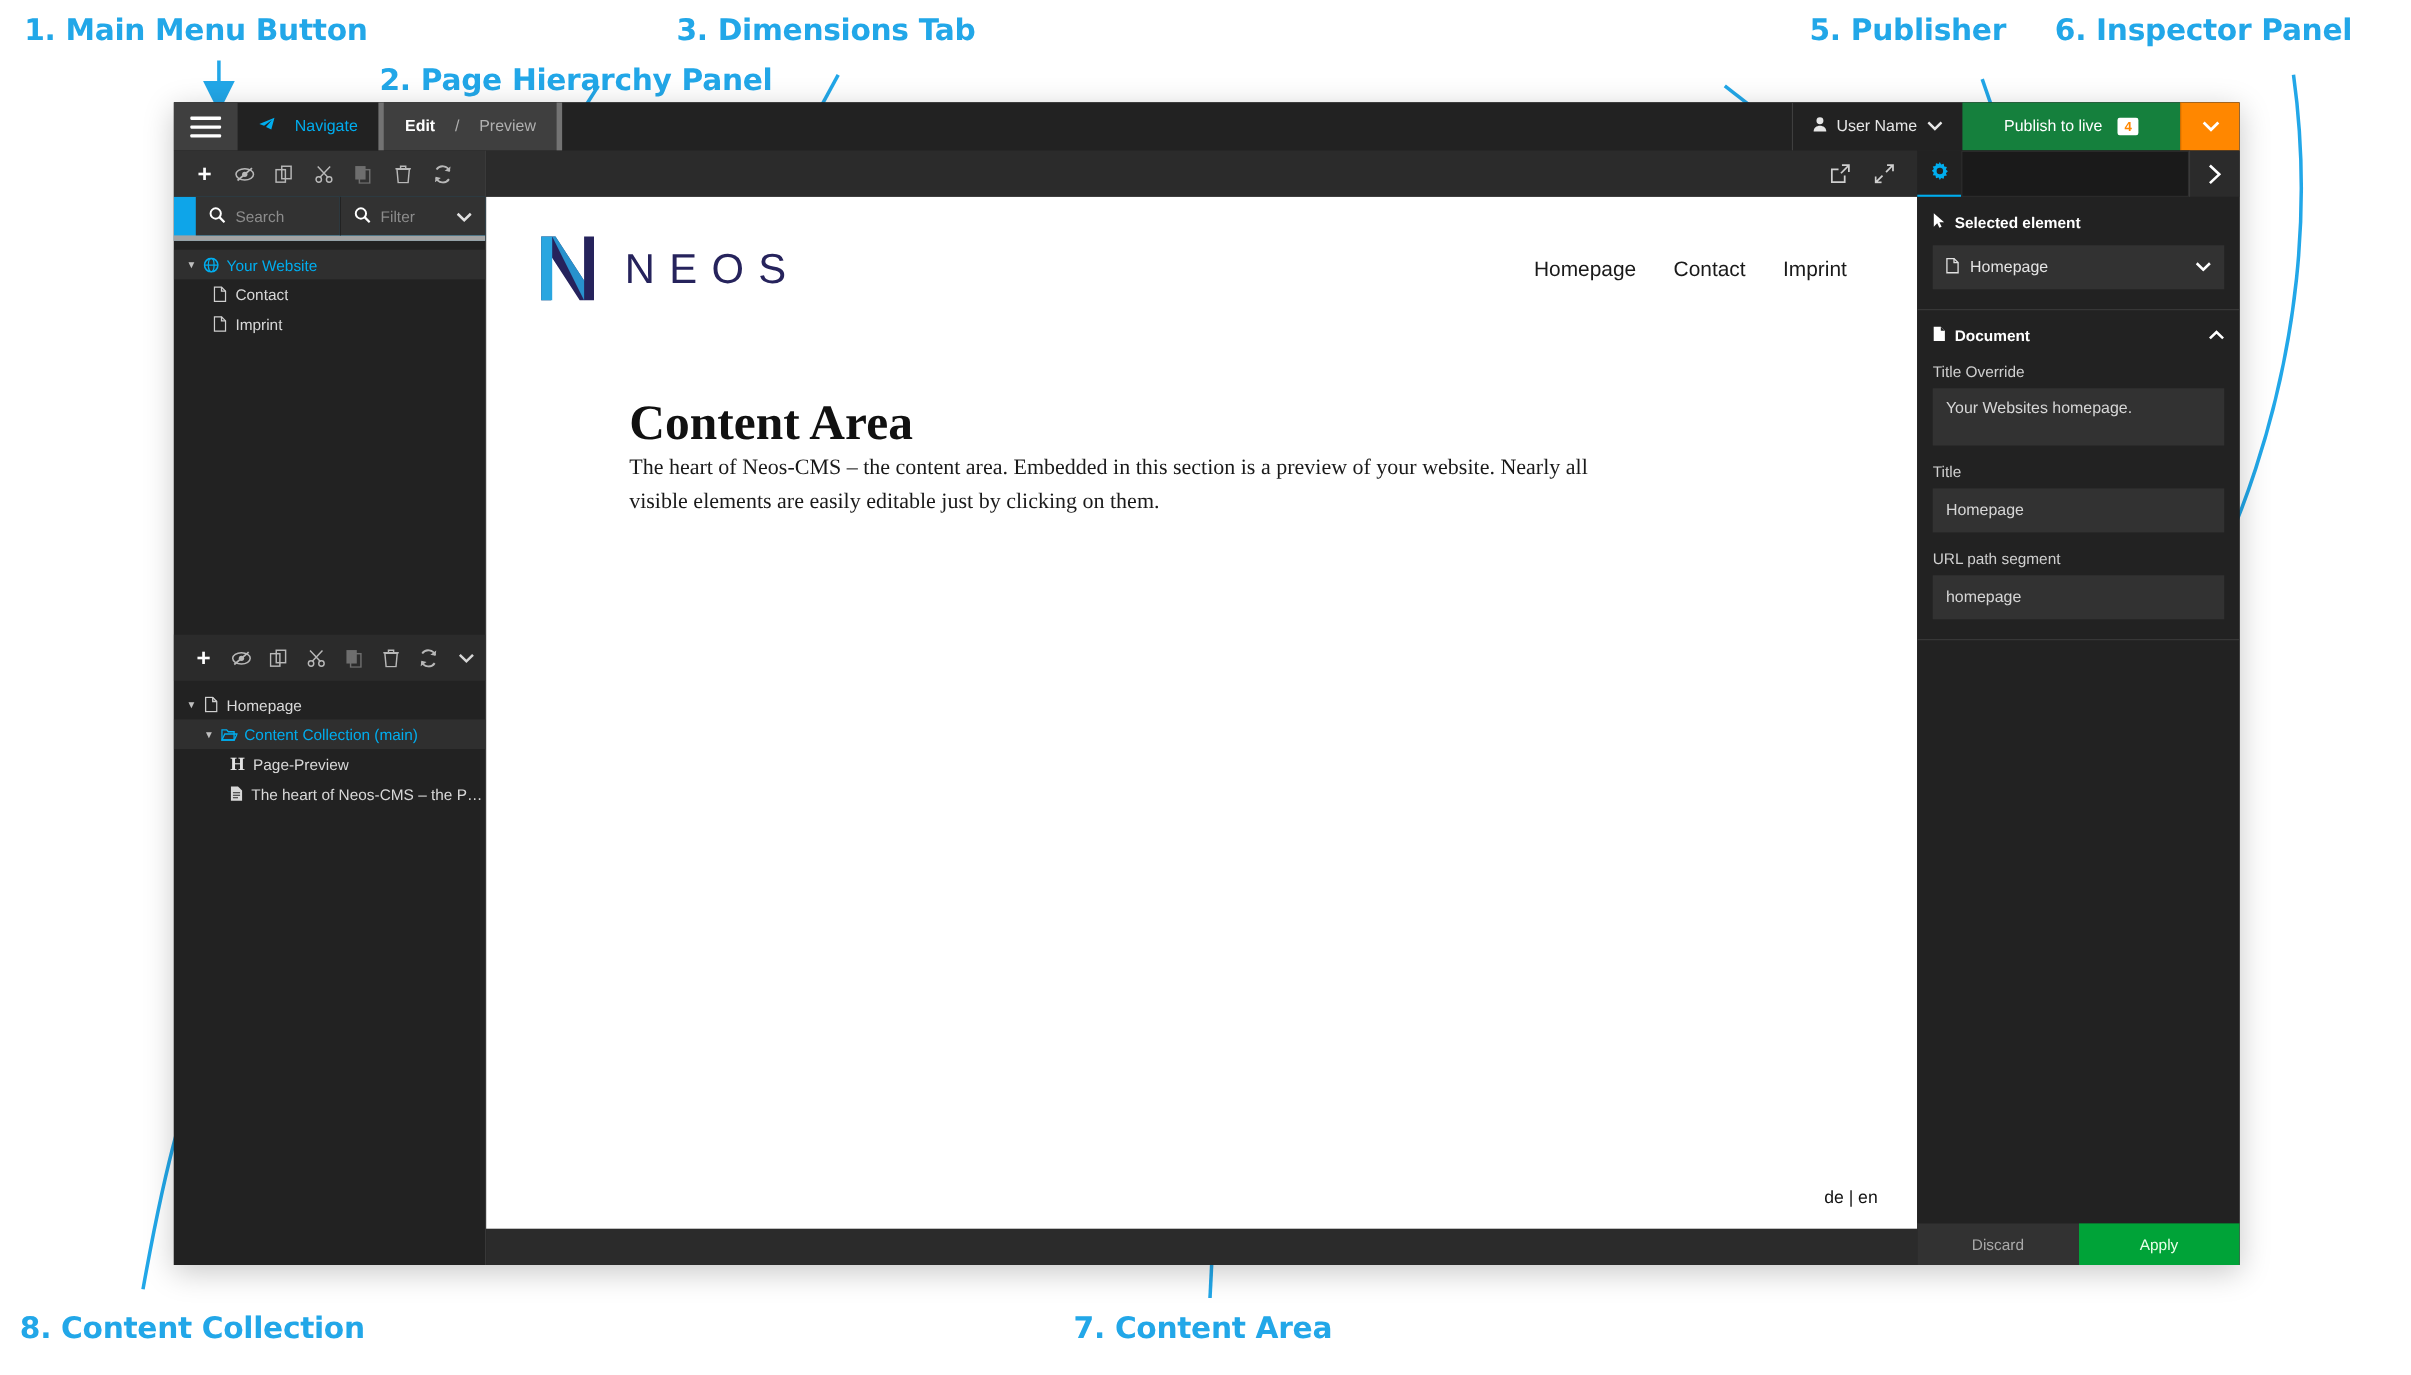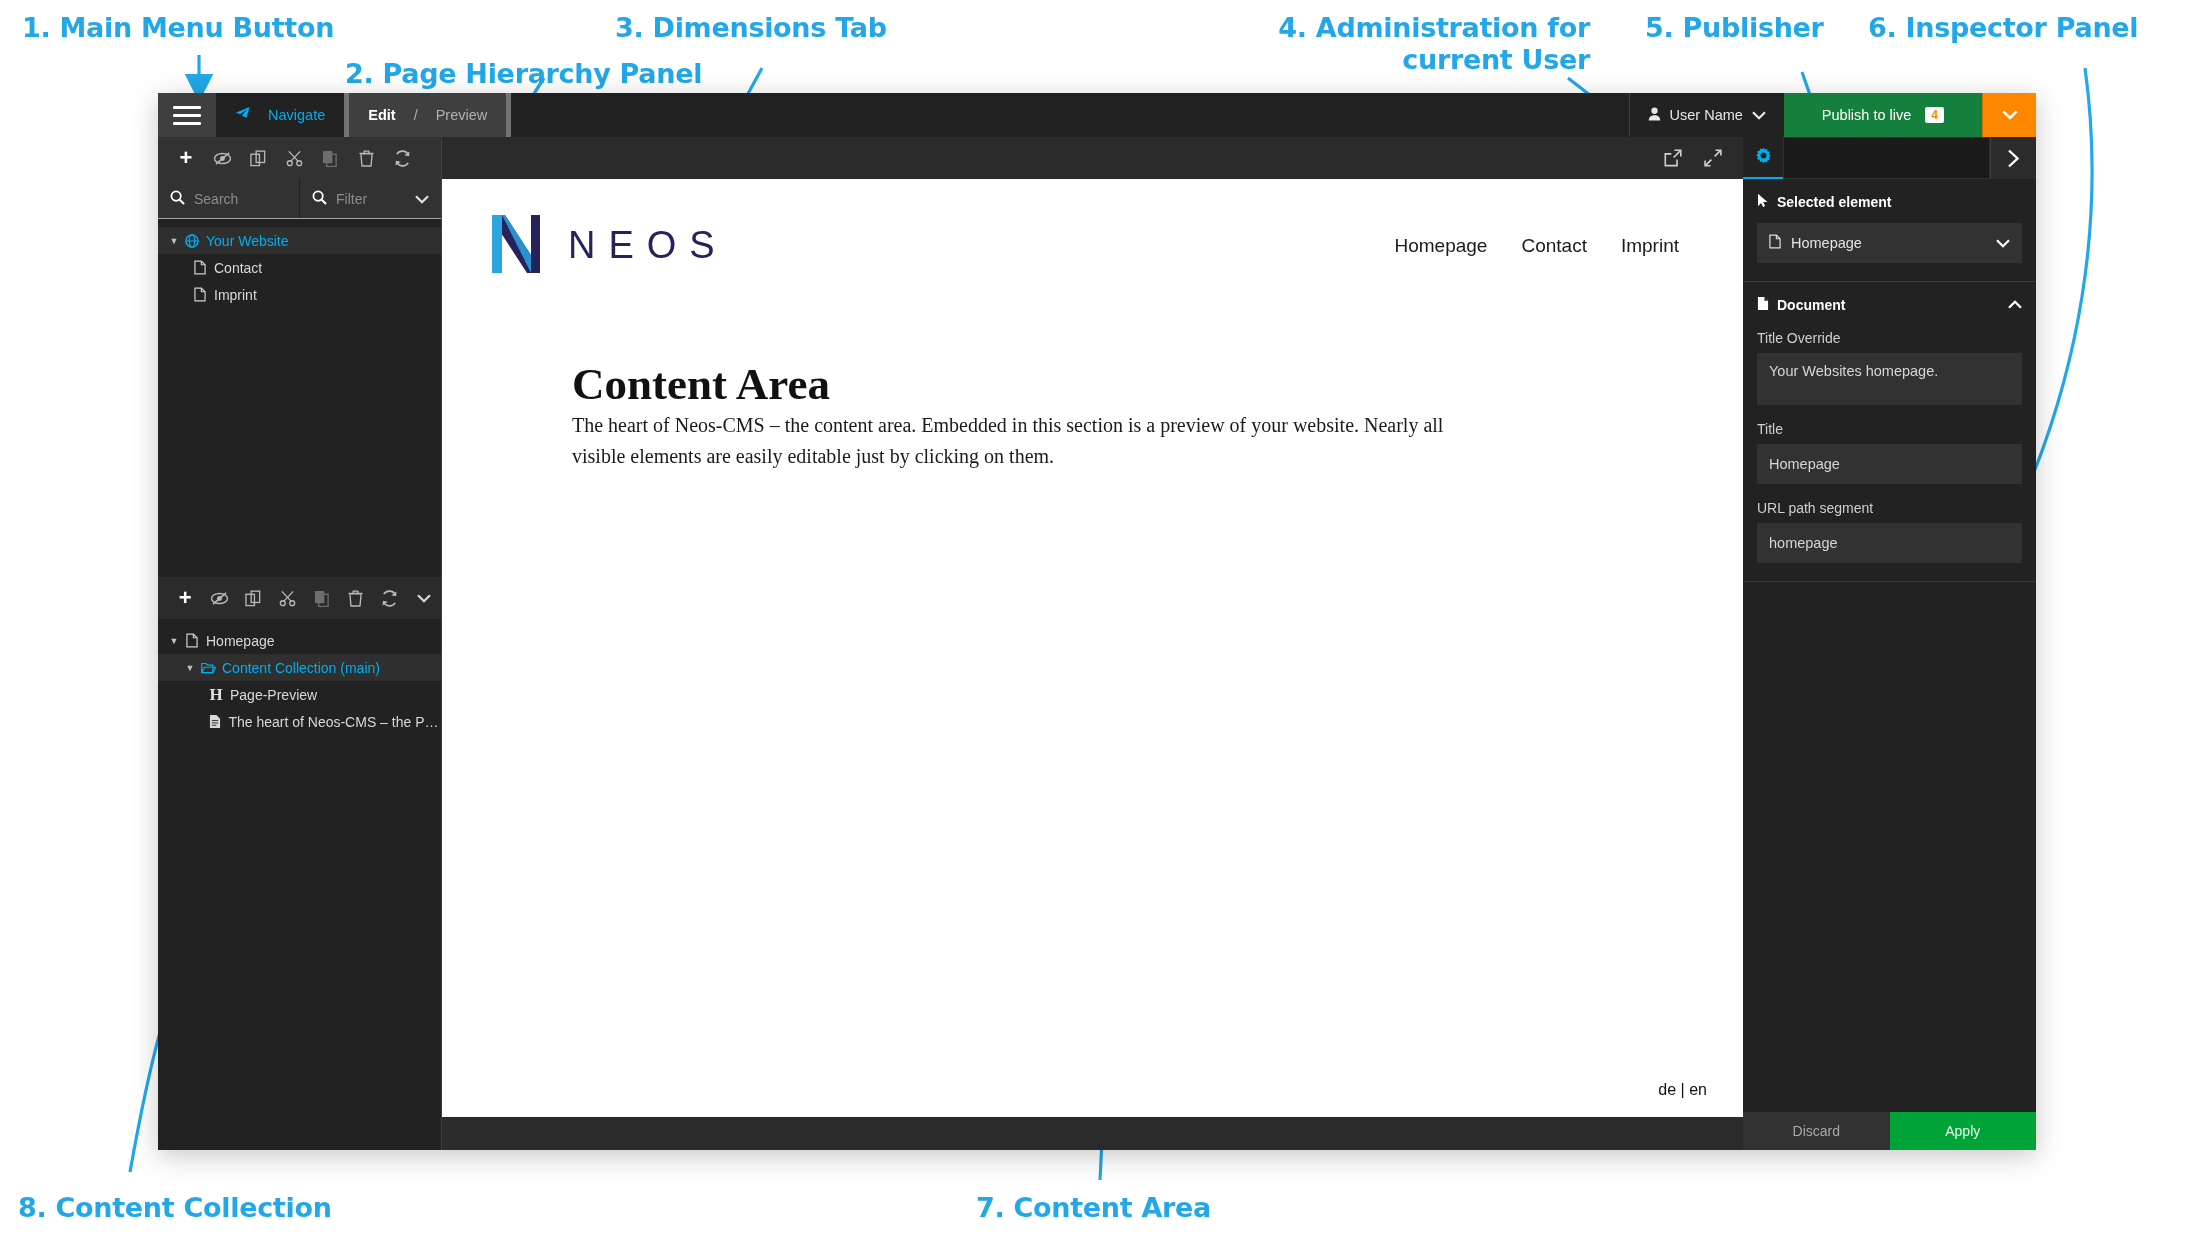--- a/index.html
+++ b/index.html
@@ -87,21 +87,21 @@
     height:42px; background:#323232; display:flex; align-items:center;
     padding-left:10px; gap:0px;
   }
   .tree-toolbar.dark { background:#2b2b2b; }
   .tb-icon {
     width:36px; height:34px; display:flex; align-items:center; justify-content:center;
     color:#b8b8b8; cursor:pointer;
   }
   .tb-icon.plus { color:#fff; font-size:22px; font-weight:bold; }
   .tb-icon.dim { color:#6e6e6e; }
-  .searchrow { height:40px; display:flex; background:#fdba74; border-bottom:1px solid #a3a3a3;}
+  .searchrow { height:40px; display:flex; background:#0ea5e9; border-bottom:5px solid #a3a3a3;padding-left:20px;}
   .searchbox {
     flex:1; display:flex; align-items:center; gap:9px; padding:0 12px;
     background:#323232; color:#8c8c8c; font-size:14px;
   }
   .searchbox + .searchbox { border-left:1px solid #222; }
   .searchbox .caret { margin-left:auto; color:#e0e0e0; }
 
   .tree { padding-top:8px; }
   .tnode {
     display:flex; align-items:center; height:27px; padding-left:8px;
@@ -209,22 +209,20 @@
     <path d="M1568,78 C1596,100 1612,112 1624,124" stroke="#22a7e8" stroke-width="3.2" fill="none" marker-end="url(#ah)"></path>
     <path d="M1802,72 L1818,118" stroke="#22a7e8" stroke-width="3.2" fill="none" marker-end="url(#ah)"></path>
     <path d="M2085,68 C2120,320 2020,560 1900,700" stroke="#22a7e8" stroke-width="3.2" fill="none" marker-end="url(#ah)"></path>
     <path d="M1100,1180 L1103,1120" stroke="#22a7e8" stroke-width="3.2" fill="none" marker-end="url(#ah)"></path>
     <path d="M130,1172 C150,1060 170,980 198,935" stroke="#22a7e8" stroke-width="3.2" fill="none" marker-end="url(#ah)"></path>
   </svg>
 
   <div class="anno" style="left:22px; top:12px;">1. Main Menu Button</div>
   <div class="anno" style="left:345px; top:58px;">2. Page Hierarchy Panel</div>
   <div class="anno" style="left:615px; top:12px;">3. Dimensions Tab</div>
-  <div class="anno right" style="left:1190px; top:12px; width:400px;">4. Administration for
-current User</div>
   <div class="anno" style="left:1645px; top:12px;">5. Publisher</div>
   <div class="anno" style="left:1868px; top:12px;">6. Inspector Panel</div>
   <div class="anno" style="left:976px; top:1192px;">7. Content Area</div>
   <div class="anno" style="left:18px; top:1192px;">8. Content Collection</div>
 
   <div id="app">
 
     <div class="topbar">
       <div class="menu-btn">
         <div class="burger">

